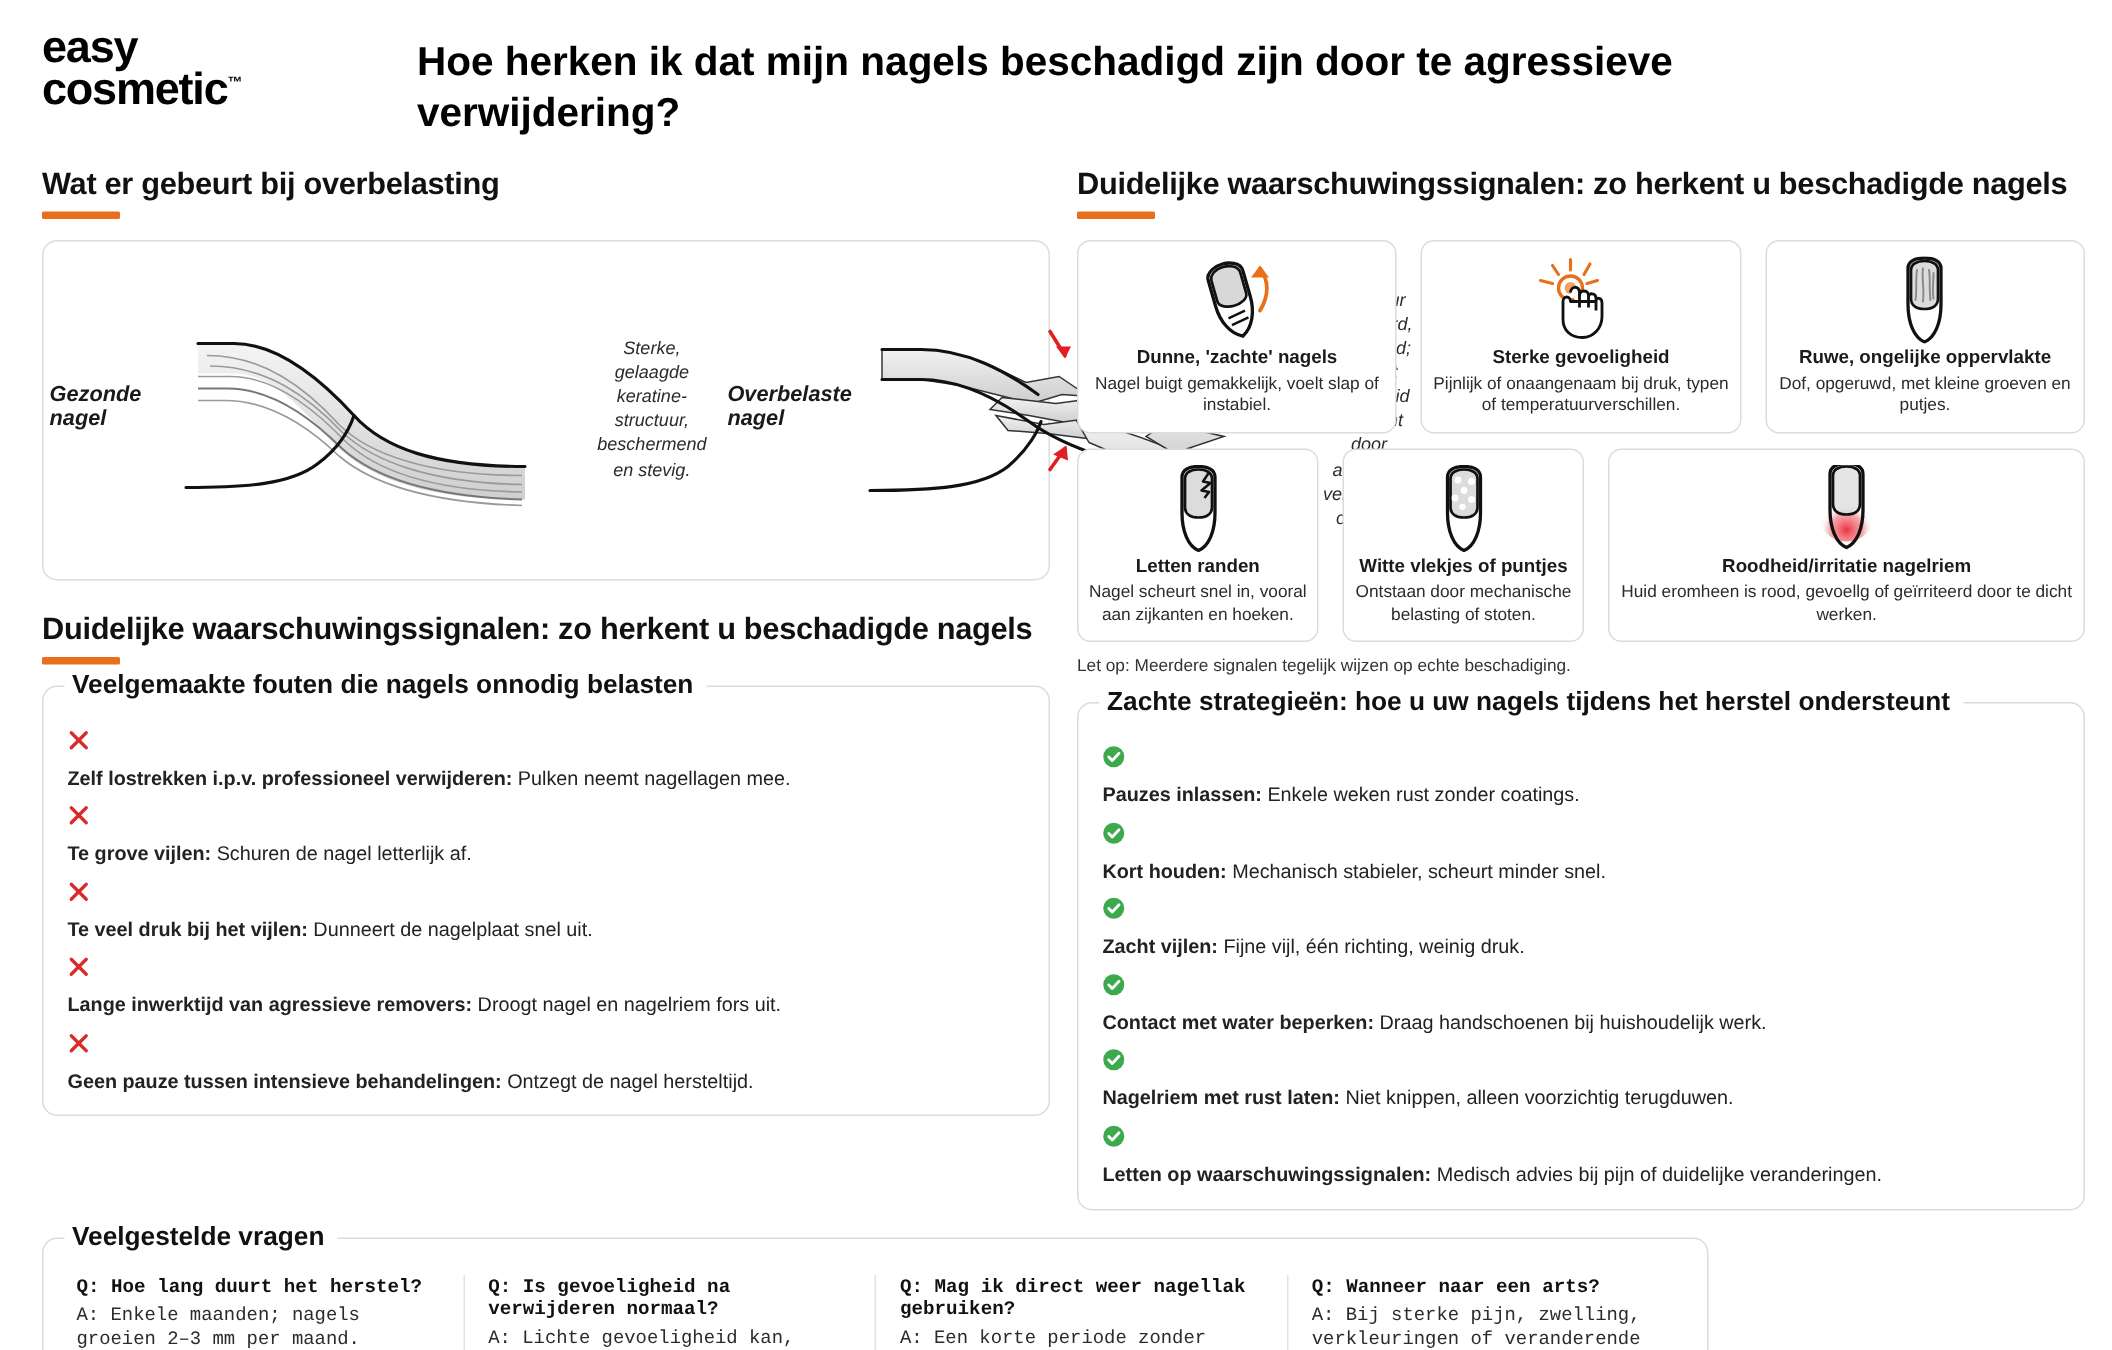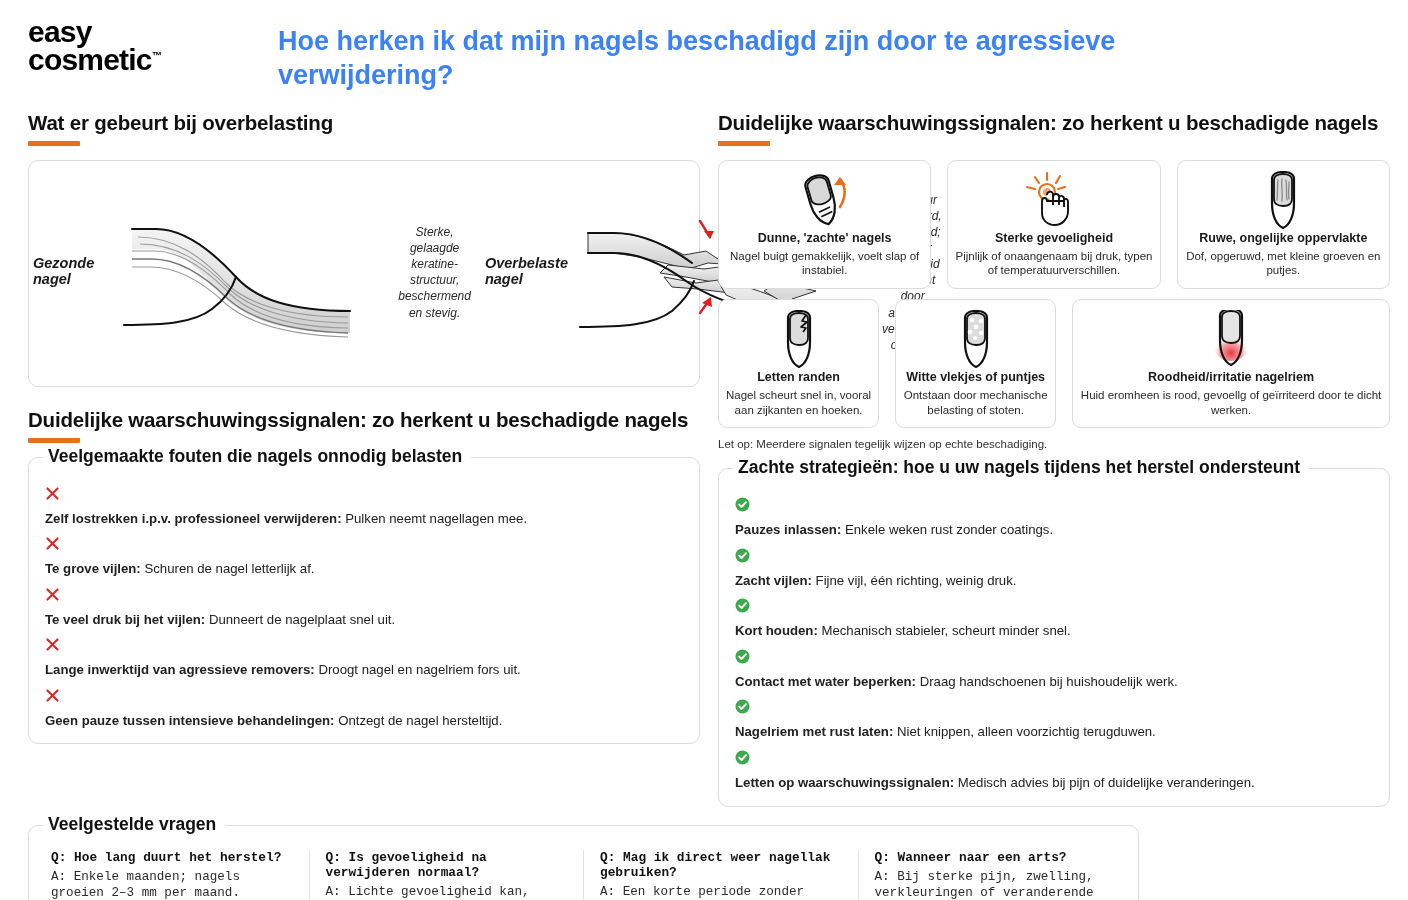--- a/index.html
+++ b/index.html
@@ -15,21 +15,21 @@
   
   .header { display: flex; align-items: flex-start; padding: 14px 24px 0 28px; }
   .logo { width: 250px; flex: 0 0 250px; padding-top: 4px; }
   .logo-text {
     font-weight: 800; font-size: 30px; line-height: 0.92;
     letter-spacing: -0.8px; color: #000;
   }
   .logo-tm { font-size: 10px; vertical-align: super; font-weight: 700; }
   .title {
     font-size: 27px; font-weight: 700; line-height: 1.26;
-    color: #3b82f6; max-width: 840px; padding-top: 10px;
+    color: #000000; max-width: 840px; padding-top: 10px;
   }
 
   
   .sec-head { margin-bottom: 14px; }
   .sec-head h2 {
     font-size: 20.5px; font-weight: 700; color: #111;
     line-height: 1.26; letter-spacing: -0.2px;
   }
   .accent-bar {
     width: 52px; height: 5px; background: #E8701A;
@@ -362,28 +362,28 @@
               <circle cx="7.5" cy="7.5" r="7" fill="#3BA94C"></circle>
               <path d="M4.2,7.6 L6.5,10 L11,5.2" fill="none" stroke="#fff" stroke-width="1.9" stroke-linecap="round" stroke-linejoin="round"></path>
             </svg>
             <span><b>Pauzes inlassen:</b><span> Enkele weken rust zonder coatings.</span></span>
           </li>
           <li>
             <svg class="mark" width="15" height="15" viewBox="0 0 15 15">
               <circle cx="7.5" cy="7.5" r="7" fill="#3BA94C"></circle>
               <path d="M4.2,7.6 L6.5,10 L11,5.2" fill="none" stroke="#fff" stroke-width="1.9" stroke-linecap="round" stroke-linejoin="round"></path>
             </svg>
+            <span><b>Kort houden:</b><span> Mechanisch stabieler, scheurt minder snel.</span></span>
+          </li>
+          <li>
+            <svg class="mark" width="15" height="15" viewBox="0 0 15 15">
+              <circle cx="7.5" cy="7.5" r="7" fill="#3BA94C"></circle>
+              <path d="M4.2,7.6 L6.5,10 L11,5.2" fill="none" stroke="#fff" stroke-width="1.9" stroke-linecap="round" stroke-linejoin="round"></path>
+            </svg>
             <span><b>Zacht vijlen:</b><span> Fijne vijl, één richting, weinig druk.</span></span>
-          </li>
-          <li>
-            <svg class="mark" width="15" height="15" viewBox="0 0 15 15">
-              <circle cx="7.5" cy="7.5" r="7" fill="#3BA94C"></circle>
-              <path d="M4.2,7.6 L6.5,10 L11,5.2" fill="none" stroke="#fff" stroke-width="1.9" stroke-linecap="round" stroke-linejoin="round"></path>
-            </svg>
-            <span><b>Kort houden:</b><span> Mechanisch stabieler, scheurt minder snel.</span></span>
           </li>
           <li>
             <svg class="mark" width="15" height="15" viewBox="0 0 15 15">
               <circle cx="7.5" cy="7.5" r="7" fill="#3BA94C"></circle>
               <path d="M4.2,7.6 L6.5,10 L11,5.2" fill="none" stroke="#fff" stroke-width="1.9" stroke-linecap="round" stroke-linejoin="round"></path>
             </svg>
             <span><b>Contact met water beperken:</b><span> Draag handschoenen bij huishoudelijk werk.</span></span>
           </li>
           <li>
             <svg class="mark" width="15" height="15" viewBox="0 0 15 15">

